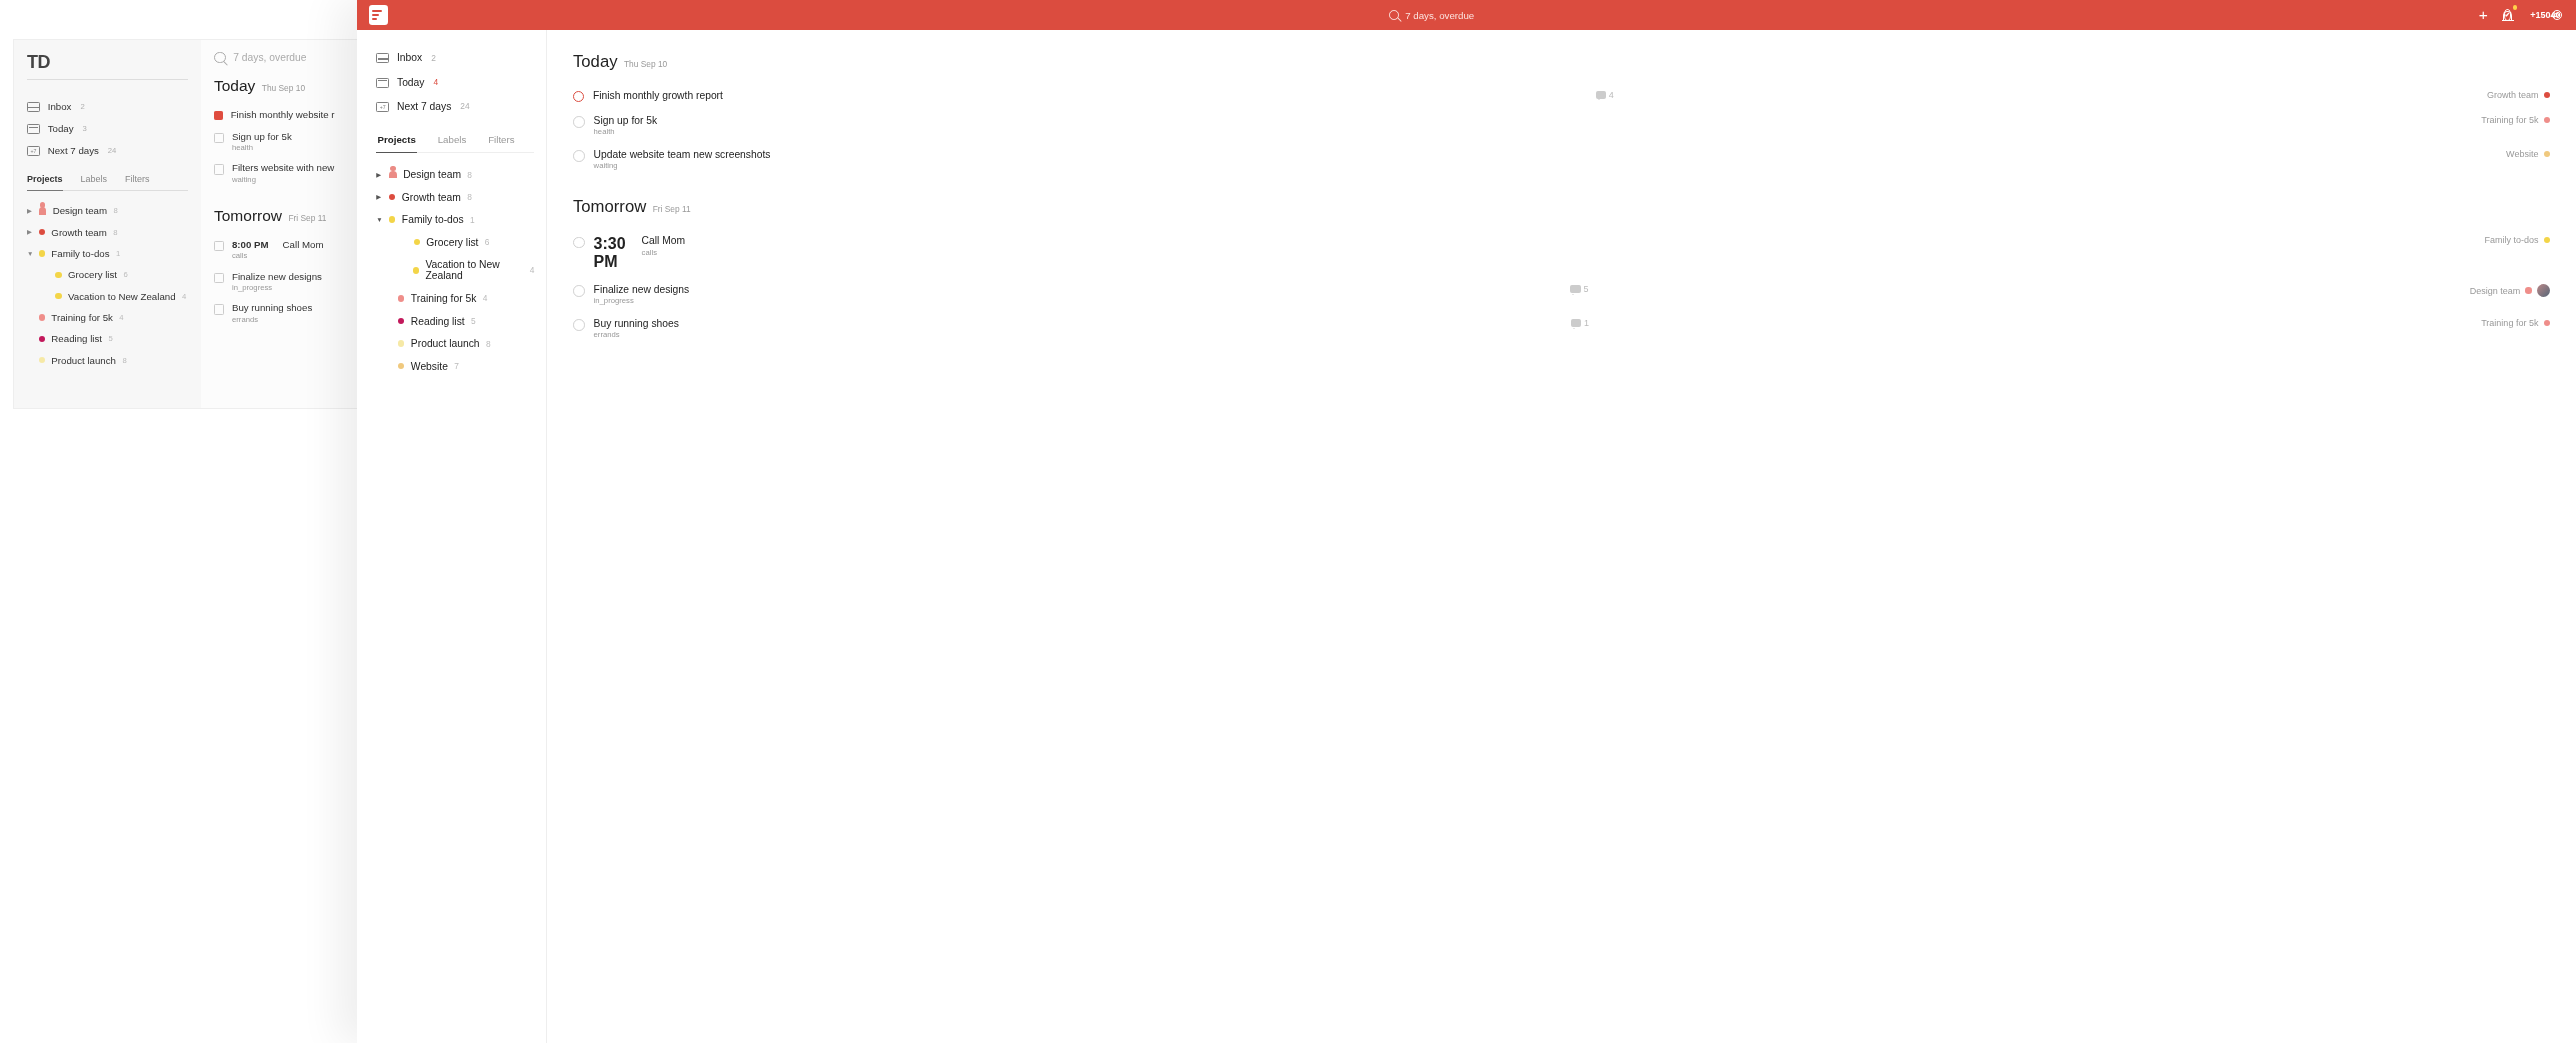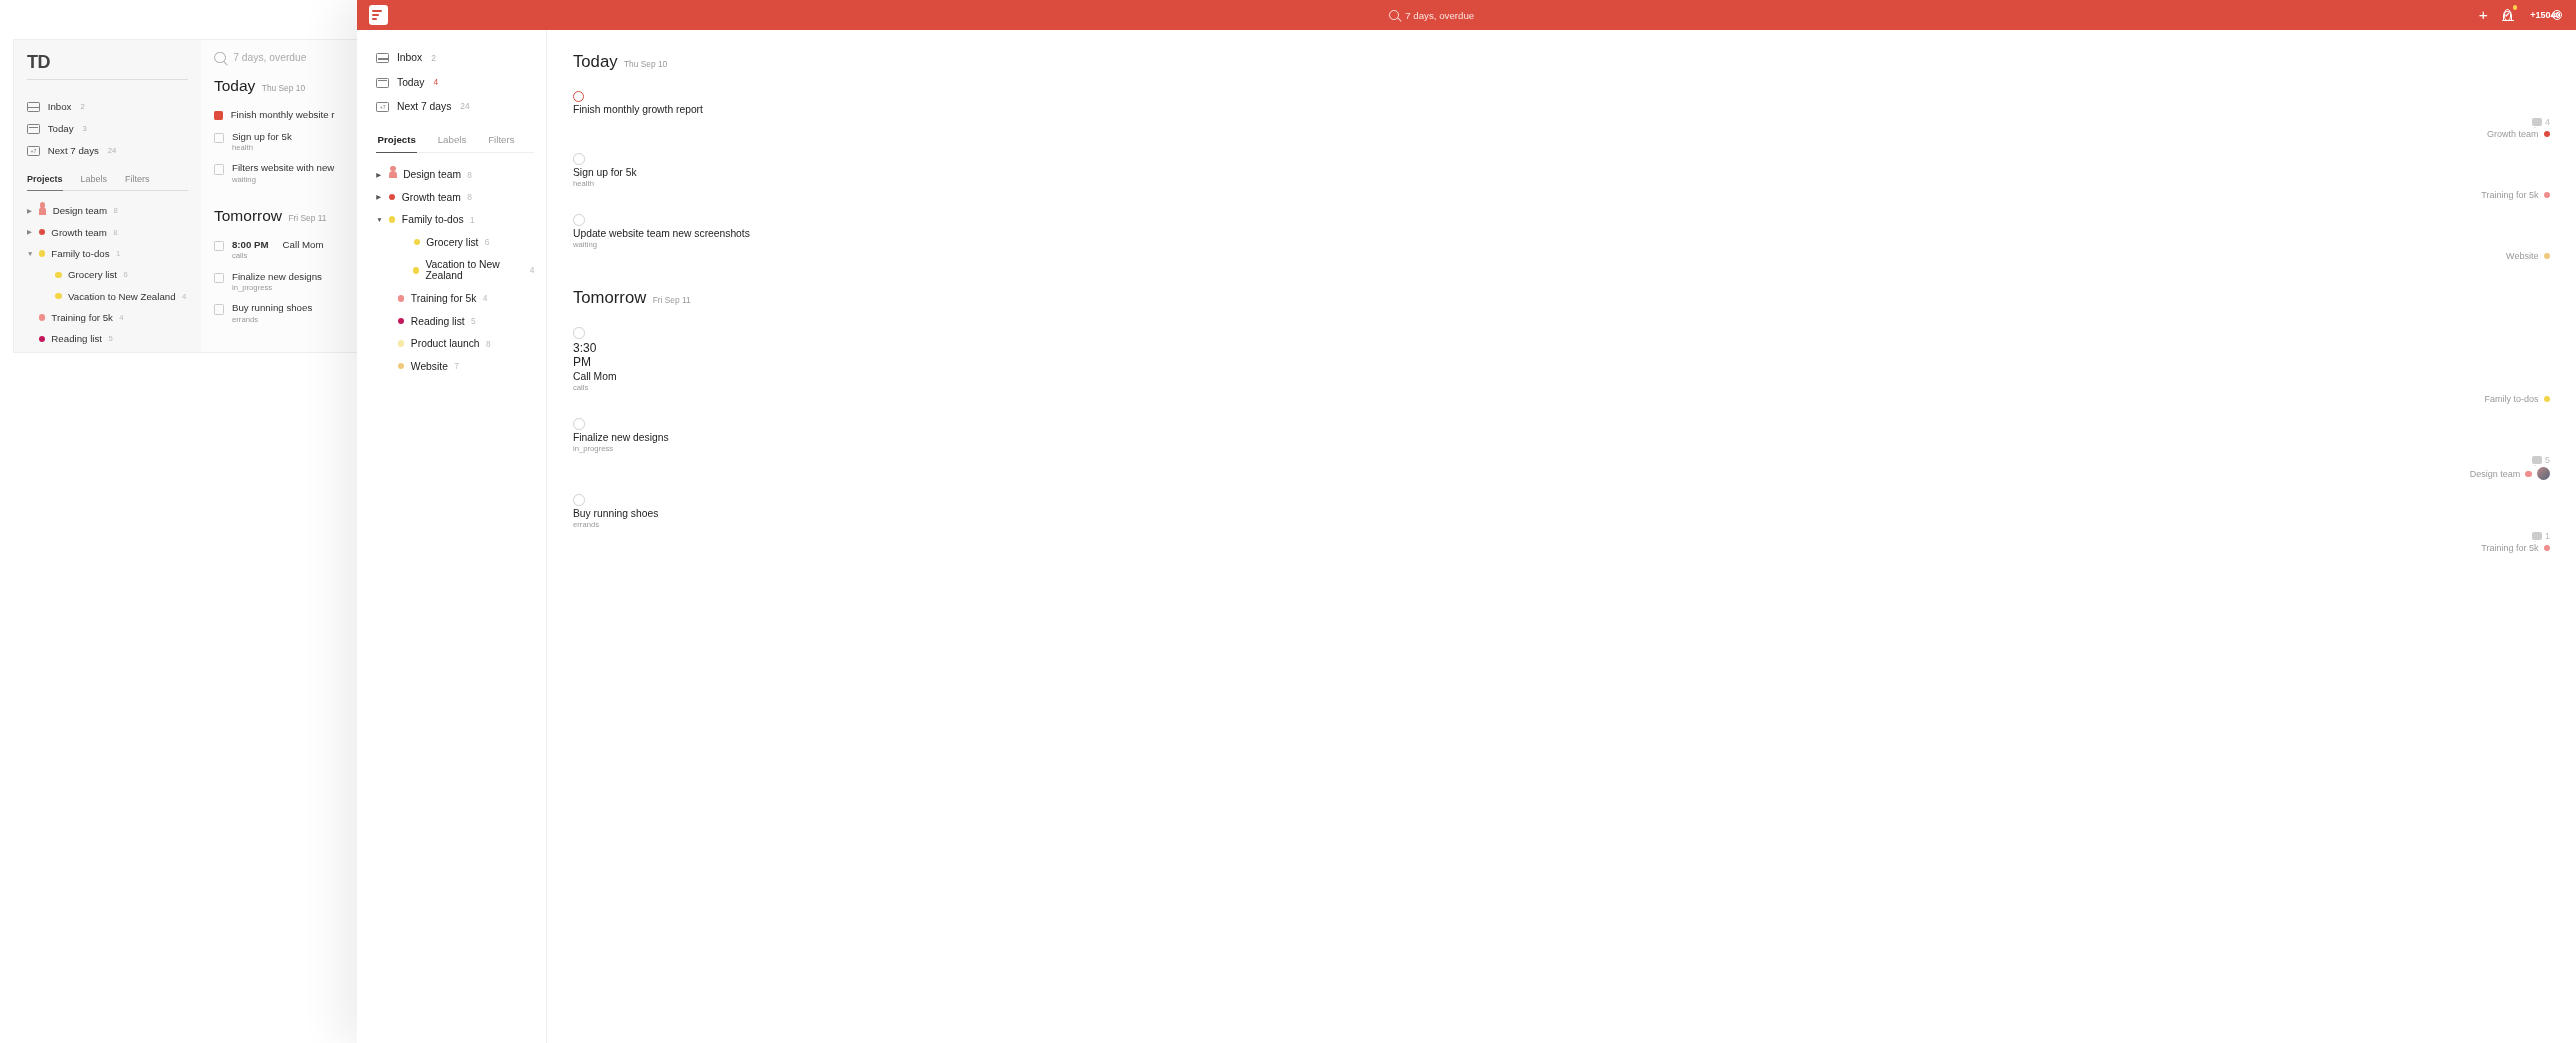--- a/index.html
+++ b/index.html
@@ -5,21 +5,21 @@
   * { box-sizing: border-box; margin: 0; padding: 0; }
   html, body { width: 100%; height: 100%; font-family: -apple-system, BlinkMacSystemFont, 'Segoe UI', Helvetica, Arial, sans-serif; background:#fff; color:#202020; }
   body { position: relative; overflow: hidden; }
 
   
   .win-left {
     position: absolute;
     top: 39px;
     left: 13px;
     width: 515px;
-    height: 314px;
+    height: 370px;
     background: #fcfcfc;
     display: flex;
     border: 0.6px solid #eee;
     overflow: hidden;
     color:#4a4a4a;
   }
   .win-left .sidebar {
     width: 187px;
     background: #f7f7f7;
     padding: 11.6px 13px 6.4px 13px;
@@ -173,30 +173,30 @@
   }
   .person-ico::before{
     content:''; position:absolute; top:-4.5px; left:1.3px; width:5.2px; height:5.2px; background:#eb8b85; border-radius:50%;
   }
 
   .main2{ flex:1; padding: 18px 26px; overflow:hidden;}
   .section-h2{ display:flex; align-items:baseline; gap:6.4px; margin:3.9px 0 11.6px;}
   .section-h2 .big{ font-size:16.7px; color:#222;}
   .section-h2 .sub{ font-size:8.4px; color:#999;}
   .task2{
-    display:flex; align-items:flex-start; gap:2px; padding:6.4px 0; border-bottom:0;flex-direction:column;
+    display:flex; align-items:flex-start; gap:9px; padding:6.4px 0; border-bottom:0;
   }
   .cb2{
     width:11.6px;height:11.6px;border:1.3px solid #d0d0d0;border-radius:50%;margin-top:1.3px;flex-shrink:0;
   }
   .cb2.red{ border-color:#db4c3f; border-width:1.9px; width:11px;height:11px;}
   .task2 .body-col{ flex:0 0 auto; }
   .task2 .title{ font-size:10.3px; color:#222;}
   .task2 .tag{ font-size:7.7px; color:#999; display:block; margin-top:1.3px;}
-  .task2 .time{ font-weight:400; font-size:12px; color:#222; width:39px; flex-shrink:0;}
+  .task2 .time{ font-weight:700; font-size:16px; color:#222; width:39px; flex-shrink:0;}
   .task2 .meta{ margin-left:auto; display:flex; align-items:center; gap:5.2px; font-size:9px; color:#999;}
   .task2 .meta .comment{
     display:inline-flex; align-items:center; gap:2.6px; color:#bbb;
   }
   .task2 .meta .comment .bubble{
     width:10.3px;height:7.7px;background:#ccc;border-radius:1.9px;position:relative;
   }
   .task2 .meta .comment .bubble::after{
     content:'';position:absolute;bottom:-2.6px;left:1.9px;border:1.9px solid transparent;border-top-color:#ccc;
   }

